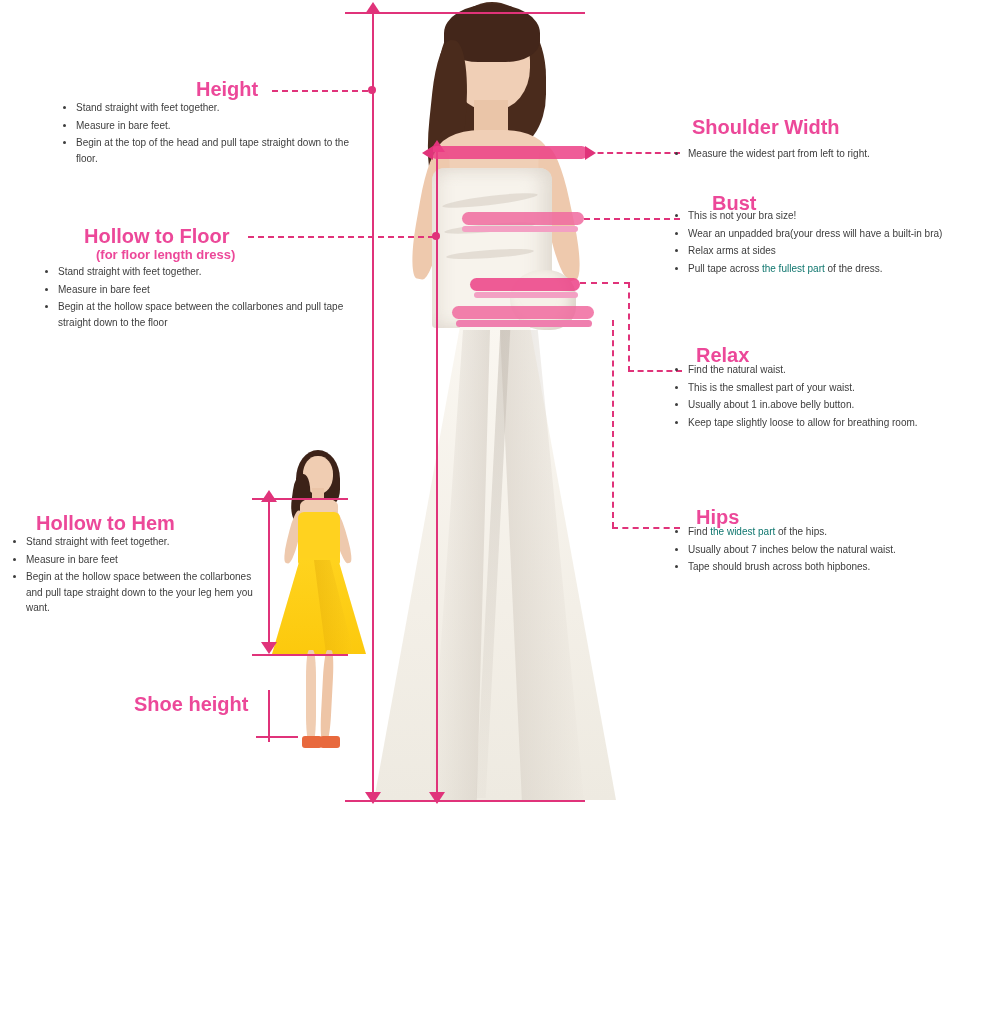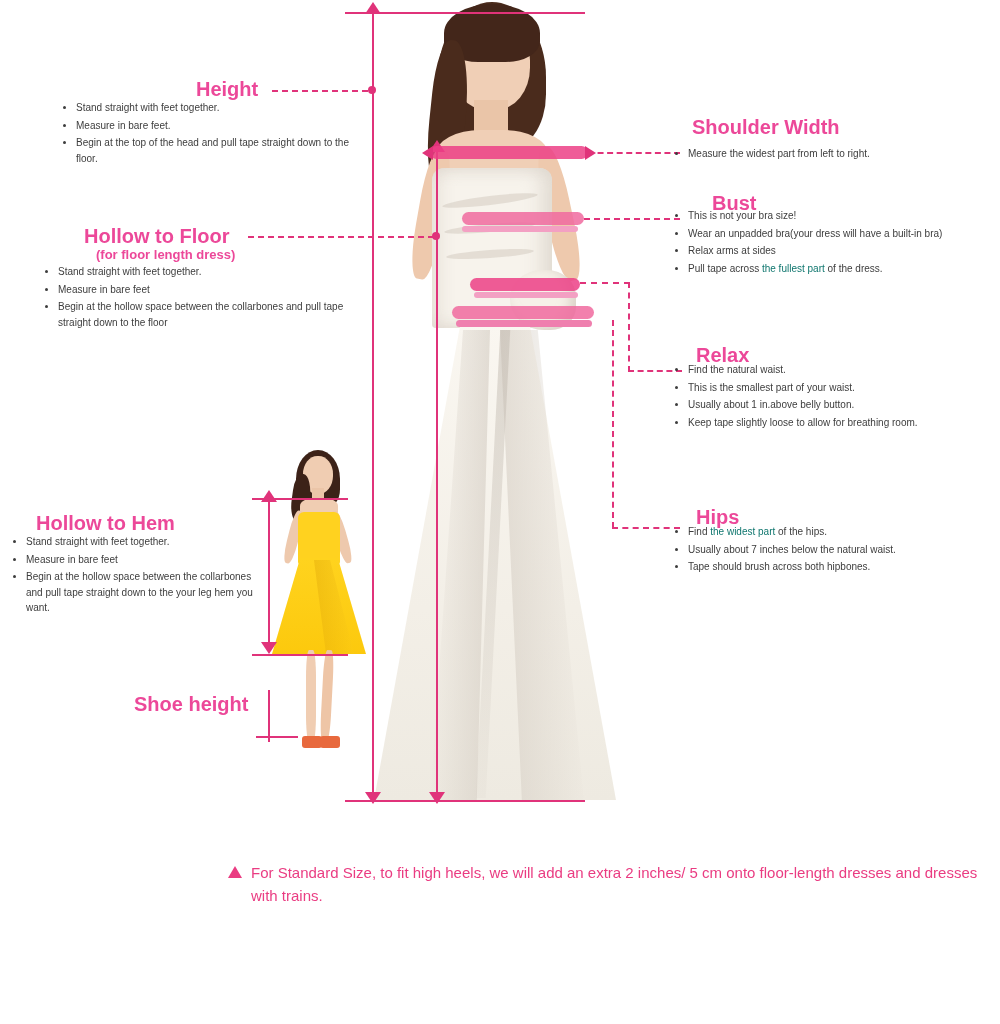--- a/index.html
+++ b/index.html
@@ -438,19 +438,15 @@
   <div class="head-label" style="left:696px; top:506px;text-align:right;">Hips</div>
   <div class="bullets" style="left:670px; top:524px; width:330px;">
     <ul>
       <li><span>Find </span><span class="pink-em">the widest part</span><span> of the hips.</span></li>
       <li>Usually about 7 inches below the natural waist.</li>
       <li>Tape should brush across both hipbones.</li>
     </ul>
   </div>
 
   <div class="notes">
-    <div class="note-row">
-      <div class="tri"></div>
-      <div class="note-text">For Standard Size, to fit high heels, we will add an extra 2 inches/ 5  cm onto floor-length dresses and dresses with trains.</div>
-    </div>
   </div>
 
 </div>
 
 </body></html>

